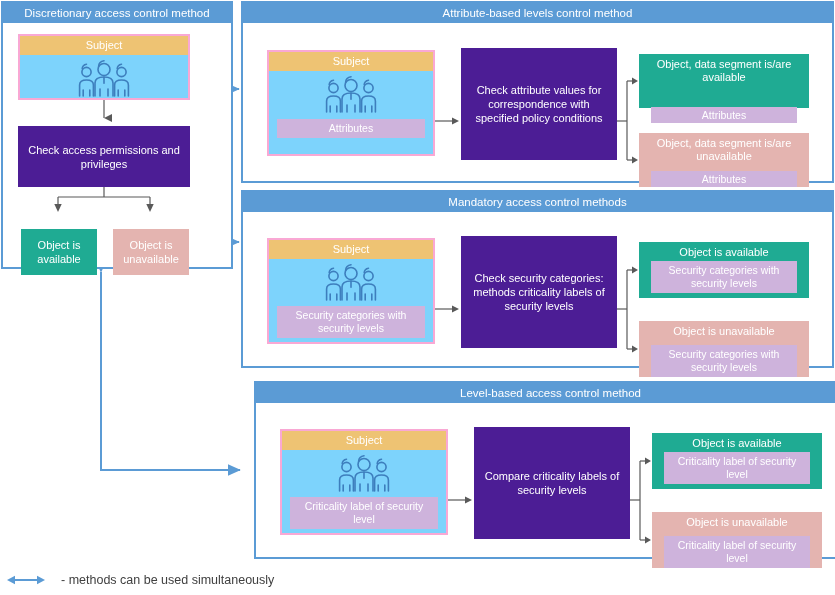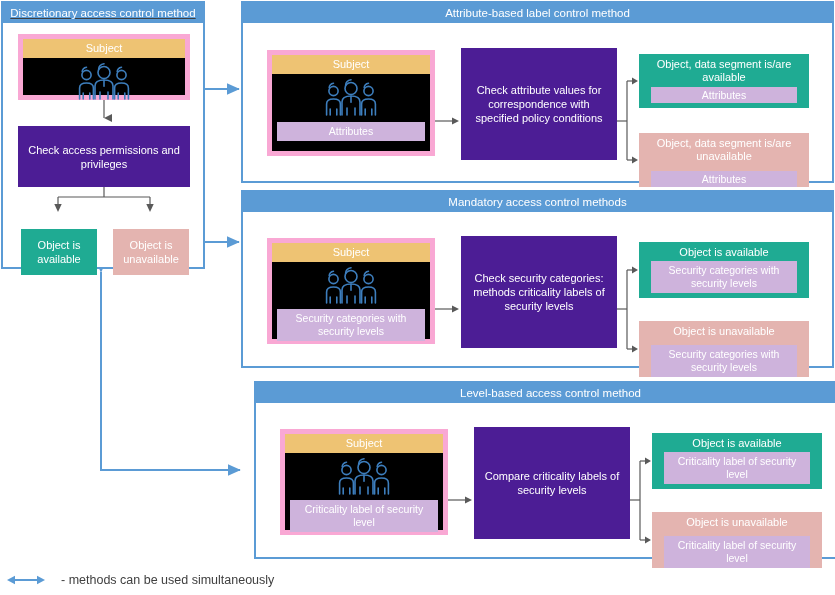--- a/index.html
+++ b/index.html
@@ -17,21 +17,21 @@
   .panel{border:2px solid #5b9bd5;background:#ffffff;}
   .panel-title{
     background:#5b9bd5;color:#ffffff;
     font-size:11.5px;line-height:20px;height:20px;
     text-align:center;width:100%;
     white-space:nowrap;
   }
   .panel-body{position:relative;width:100%;}
 
   
-  .subject{border:5px solid #f9a8d4;background:#000000;}
+  .subject{border:2px solid #f9a8d4;background:#7dd3fc;}
   .subject-head{
     background:#eec373;color:#ffffff;
     font-size:11px;line-height:19px;height:19px;text-align:center;
   }
   .subject-body{position:relative;display:flex;flex-direction:column;align-items:center;}
   .people{display:block;margin:5px auto 3px auto;}
   .attr-chip{
     background:#ceb3dc;color:#ffffff;font-size:10.5px;
     text-align:center;line-height:13px;
     display:flex;align-items:center;justify-content:center;
@@ -82,21 +82,21 @@
     </marker>
   </defs>
 
   <line x1="205" y1="89" x2="239" y2="89" stroke="#5b9bd5" stroke-width="2" marker-start="url(#bluearrow)" marker-end="url(#bluearrow)"></line>
 
   <line x1="205" y1="242" x2="239" y2="242" stroke="#5b9bd5" stroke-width="2" marker-start="url(#bluearrow)" marker-end="url(#bluearrow)"></line>
 
   <polyline points="101,272 101,470 240,470" fill="none" stroke="#5b9bd5" stroke-width="2" marker-start="url(#bluearrow)" marker-end="url(#bluearrow)"></polyline>
 </svg>
 
-<div class="abs panel" style="left:1px;top:1px;width:204px;height:268px;z-index:2;text-decoration:underline;">
+<div class="abs panel" style="left:1px;top:1px;width:232px;height:268px;z-index:2;">
   <div class="panel-title">Discretionary access control method</div>
   <div class="panel-body" style="height:246px;">
 
     <div class="abs subject" style="left:15px;top:11px;width:172px;height:66px;">
       <div class="subject-head">Subject</div>
       <div class="subject-body" style="height:45px;">
         <svg class="people" width="62" height="38" viewBox="0 0 62 38">
           <g fill="none" stroke="#3d7ebd" stroke-width="1.6" stroke-linecap="round" stroke-linejoin="round">
 
             <circle cx="13.5" cy="12" r="4.6"></circle>
@@ -143,21 +143,21 @@
       <path d="M36.3,17 L43.7,17 L40,25 z" fill="#595959"></path>
       <path d="M128.3,17 L135.7,17 L132,25 z" fill="#595959"></path>
     </svg>
 
     <div class="abs outcome-plain ok" style="left:18px;top:206px;width:76px;height:46px;">Object is available</div>
     <div class="abs outcome-plain no" style="left:110px;top:206px;width:76px;height:46px;">Object is unavailable</div>
   </div>
 </div>
 
 <div class="abs panel" style="left:241px;top:1px;width:593px;height:182px;z-index:2;">
-  <div class="panel-title">Attribute-based label control method</div>
+  <div class="panel-title">Attribute-based levels control method</div>
   <div class="panel-body" style="height:160px;">
 
     <div class="abs subject" style="left:24px;top:27px;width:168px;height:106px;">
       <div class="subject-head">Subject</div>
       <div class="subject-body" style="height:85px;">
         <svg class="people" width="62" height="38" viewBox="0 0 62 38">
           <g fill="none" stroke="#3d7ebd" stroke-width="1.6" stroke-linecap="round" stroke-linejoin="round">
             <circle cx="13.5" cy="12" r="4.6"></circle>
               <path d="M13.5 4.2 q-4 .6 -4.3 4.4"></path>
             <path d="M6.6 36 v-11 q0-5 6.9-5 q6.9 0 6.9 5 v11"></path>
@@ -191,21 +191,21 @@
       <g stroke="#595959" stroke-width="1.2" fill="none">
         <line x1="0" y1="63" x2="10" y2="63"></line>
         <line x1="10" y1="23" x2="10" y2="102"></line>
         <line x1="10" y1="23" x2="15" y2="23"></line>
         <line x1="10" y1="102" x2="15" y2="102"></line>
       </g>
       <path d="M15,19.4 L15,26.6 L21,23 z" fill="#595959"></path>
       <path d="M15,98.4 L15,105.6 L21,102 z" fill="#595959"></path>
     </svg>
 
-    <div class="abs outcome ok" style="left:396px;top:31px;width:170px;height:54px;">
+    <div class="abs outcome ok" style="left:396px;top:31px;width:170px;height:54px;gap:20px;">
       <div class="outcome-title">Object, data segment is/are available</div>
       <div class="attr-chip" style="height:16px;margin-top:1px;">Attributes</div>
     </div>
 
     <div class="abs outcome no" style="left:396px;top:110px;width:170px;height:54px;">
       <div class="outcome-title">Object, data segment is/are unavailable</div>
       <div class="attr-chip" style="height:16px;margin-top:1px;">Attributes</div>
     </div>
   </div>
 </div>

